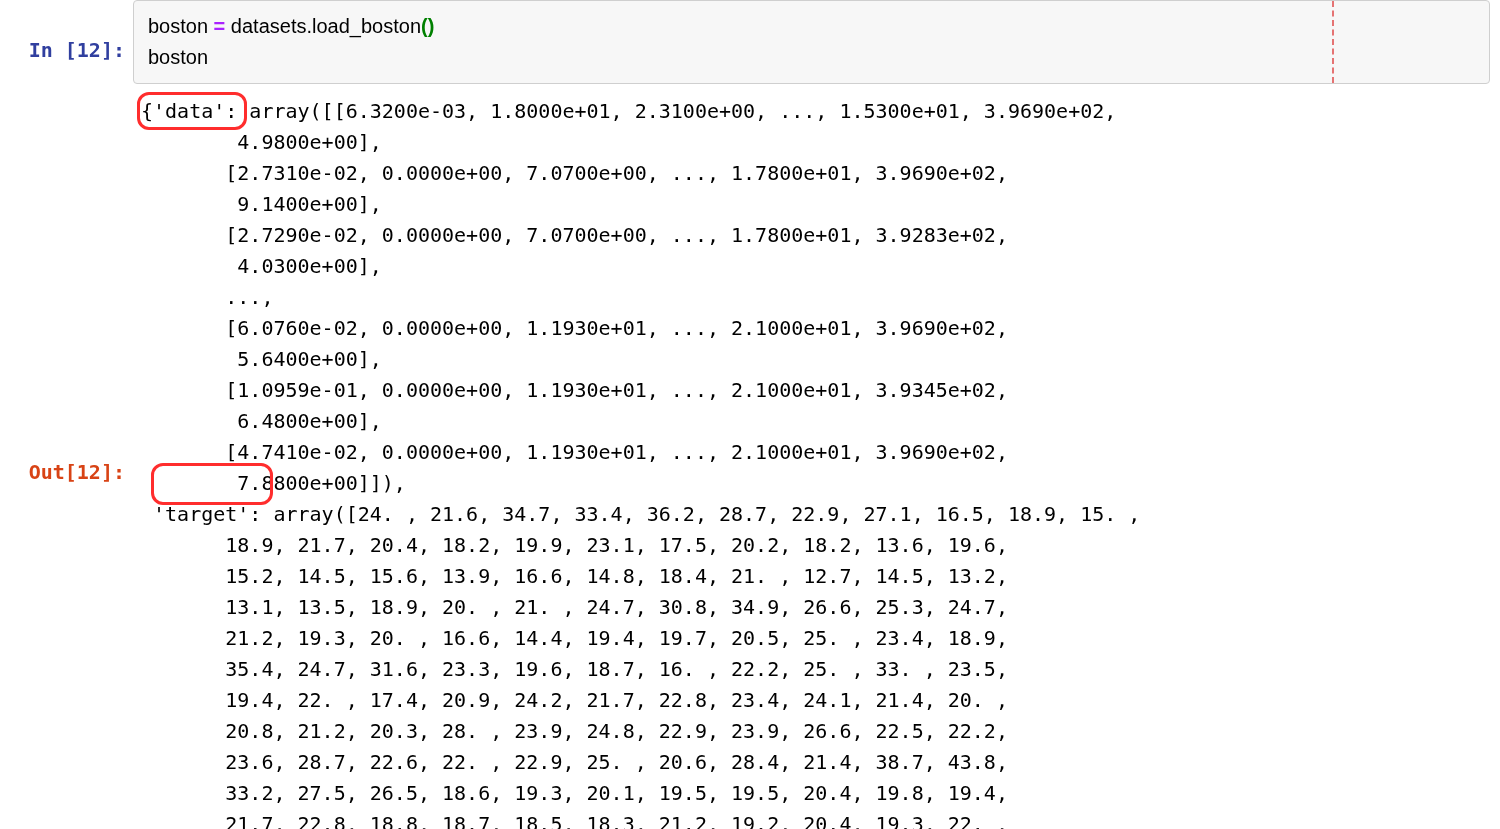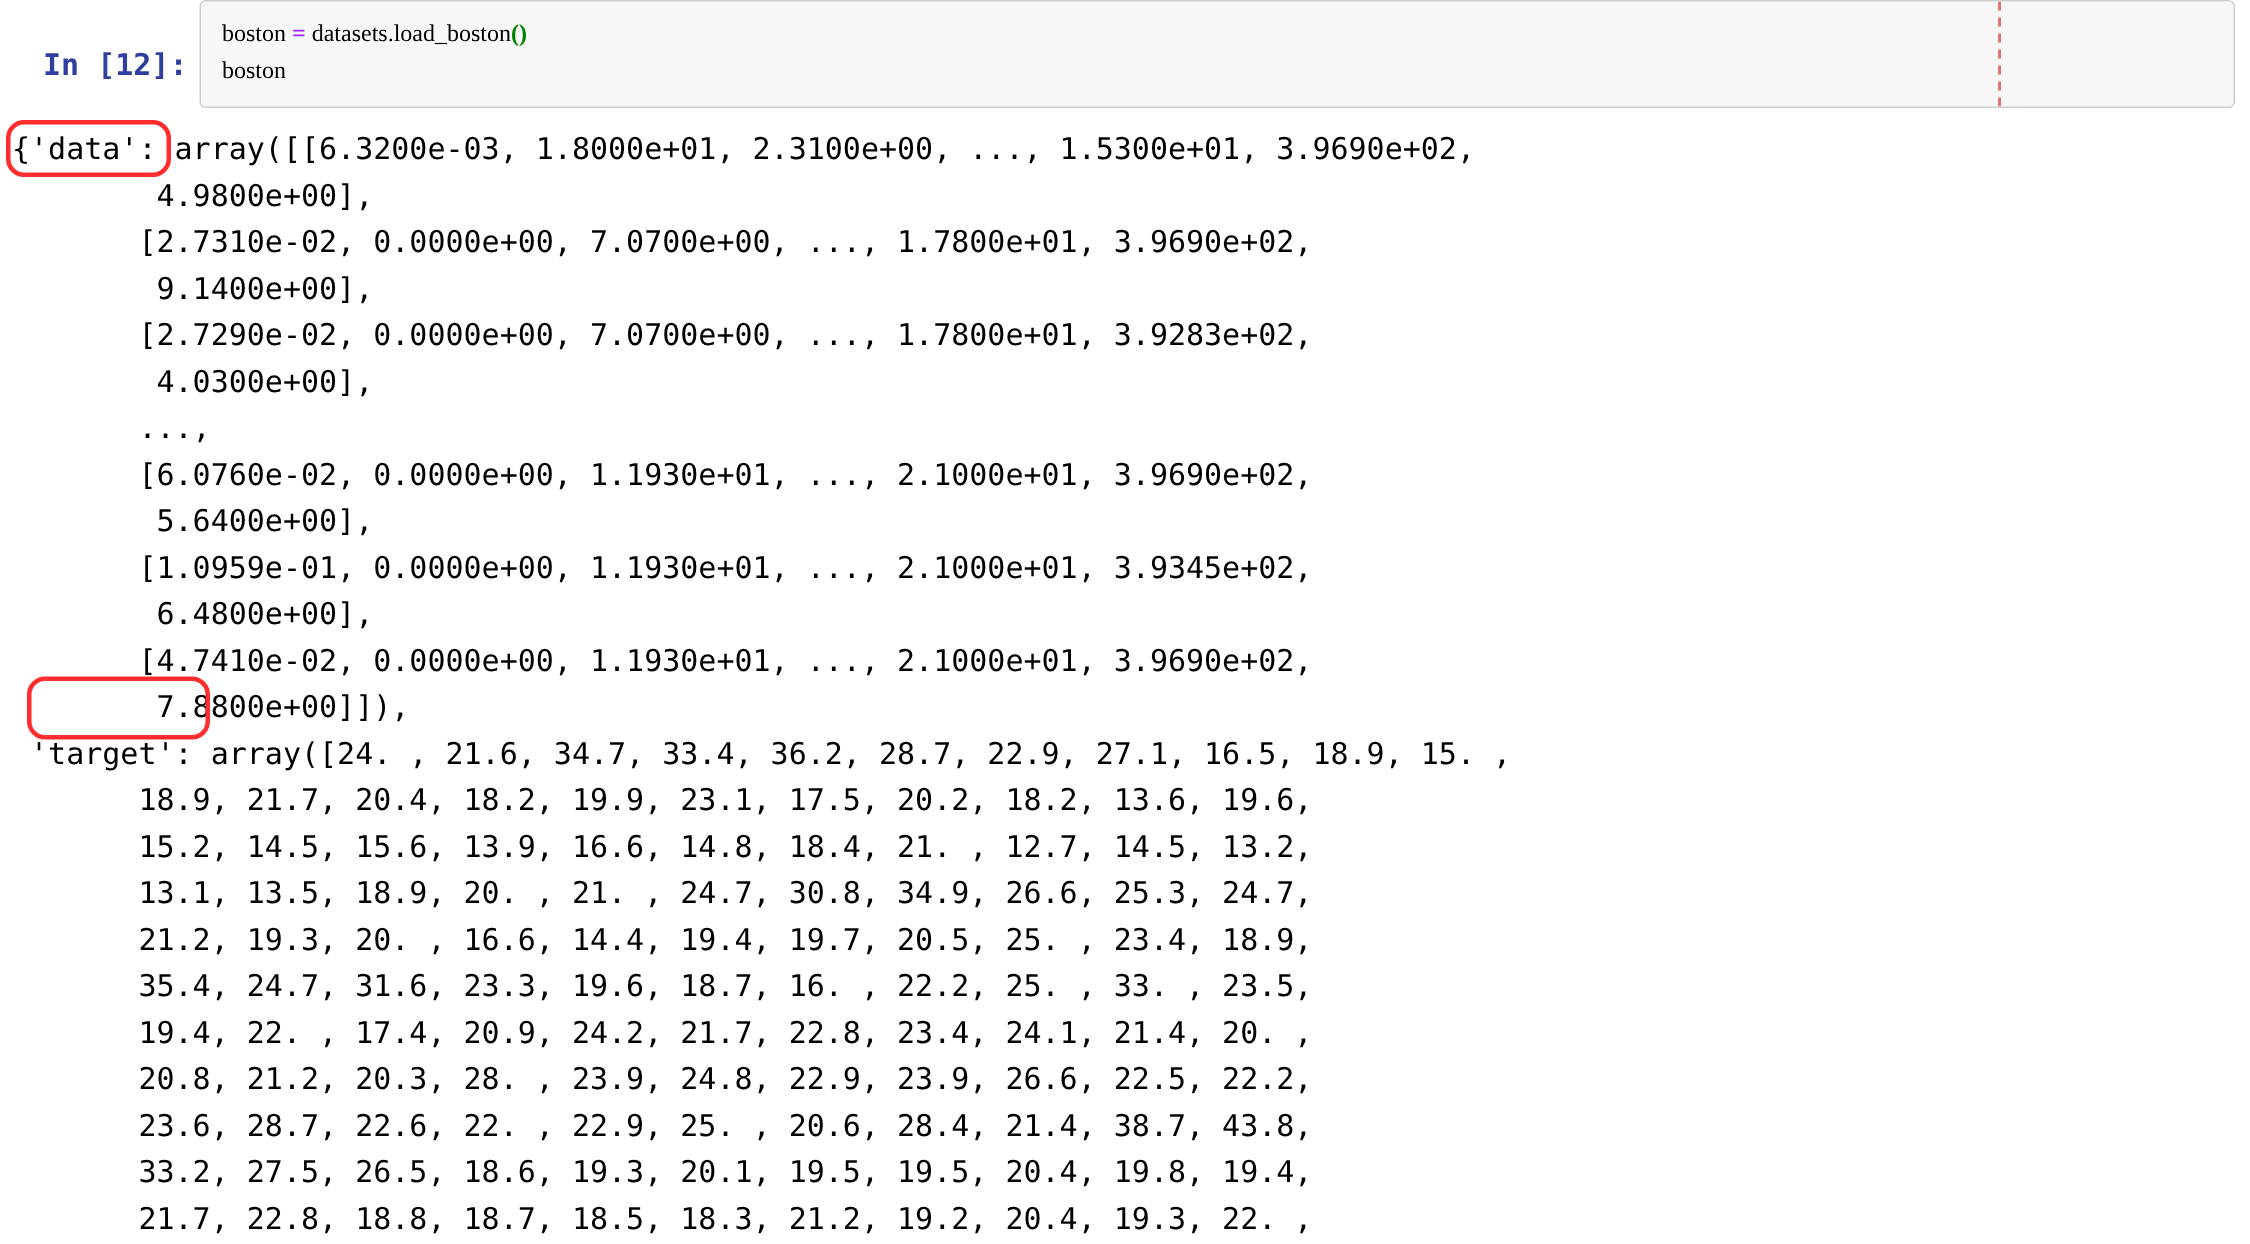--- a/index.html
+++ b/index.html
@@ -29,22 +29,22 @@
     margin:0 10px 8px 0;
     background:#F7F7F7;
     border:1px solid #CFCFCF;
     border-radius:4px;
     position:relative;
     overflow:hidden;
   }
   .input-area pre.code{
     margin:0;
     padding:10px 14px;
-    font-family:Liberation Serif, serif;
-    font-size:16px;
+    font-family:Liberation Sans, sans-serif;
+    font-size:20px;
     line-height:1.55;
     white-space:pre;
     color:#000;
   }
   .input-area .ruler{
     position:absolute;top:0;bottom:0;right:155px;
     border-right:2px dashed #E57373;
     pointer-events:none;
   }
   .tok-op{color:#AA22FF;font-weight:bold;}
@@ -77,20 +77,21 @@
 <div class="cell">
   <div class="prompt prompt-in"><span>In [</span><span>12</span><span>]:</span></div>
   <div class="input-area">
     <div class="ruler"></div>
     <pre class="code"><span><span>boston</span><span class="tok-op"> = </span><span>datasets.load_boston</span><span class="tok-par">(</span><span class="tok-par">)</span></span>
 <span>boston</span></pre>
   </div>
 </div>
 
 <div class="cell">
+  <div class="prompt prompt-out"><span>Out[</span><span>12</span><span>]:</span></div>
   <div class="output-area">
     <pre class="out" id="out-pre">{'data': array([[6.3200e-03, 1.8000e+01, 2.3100e+00, ..., 1.5300e+01, 3.9690e+02,
         4.9800e+00],
        [2.7310e-02, 0.0000e+00, 7.0700e+00, ..., 1.7800e+01, 3.9690e+02,
         9.1400e+00],
        [2.7290e-02, 0.0000e+00, 7.0700e+00, ..., 1.7800e+01, 3.9283e+02,
         4.0300e+00],
        ...,
        [6.0760e-02, 0.0000e+00, 1.1930e+01, ..., 2.1000e+01, 3.9690e+02,
         5.6400e+00],

